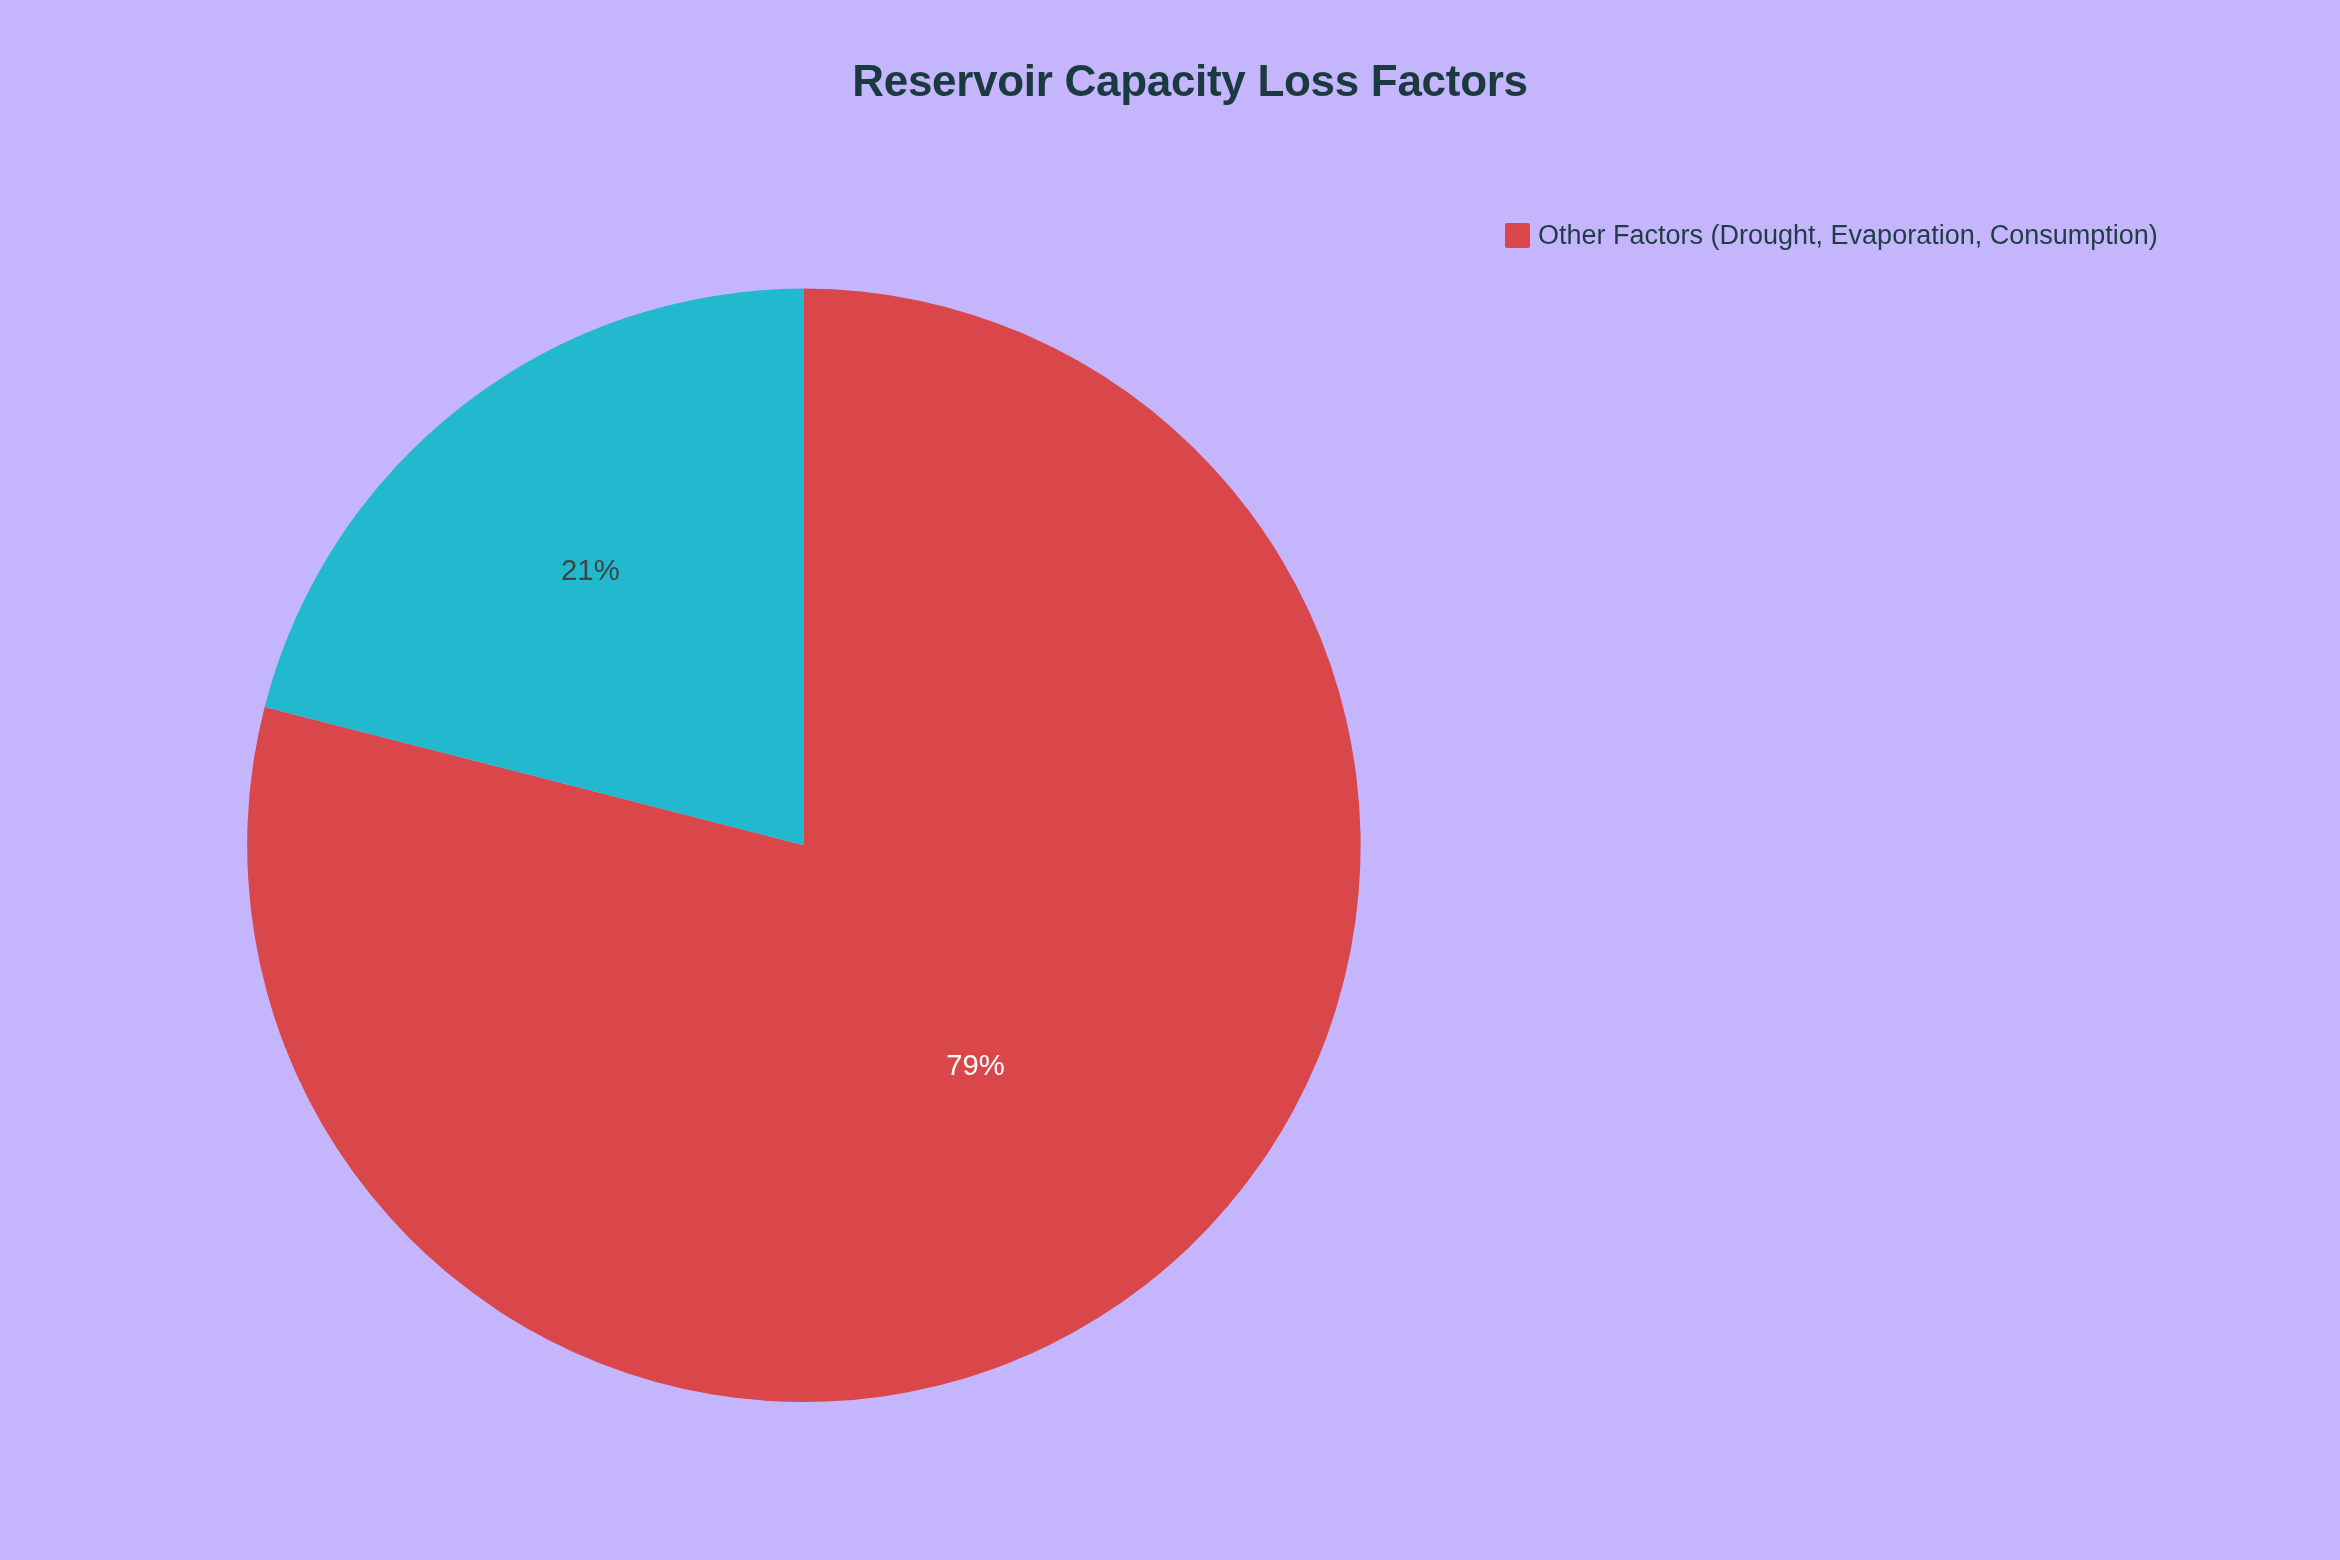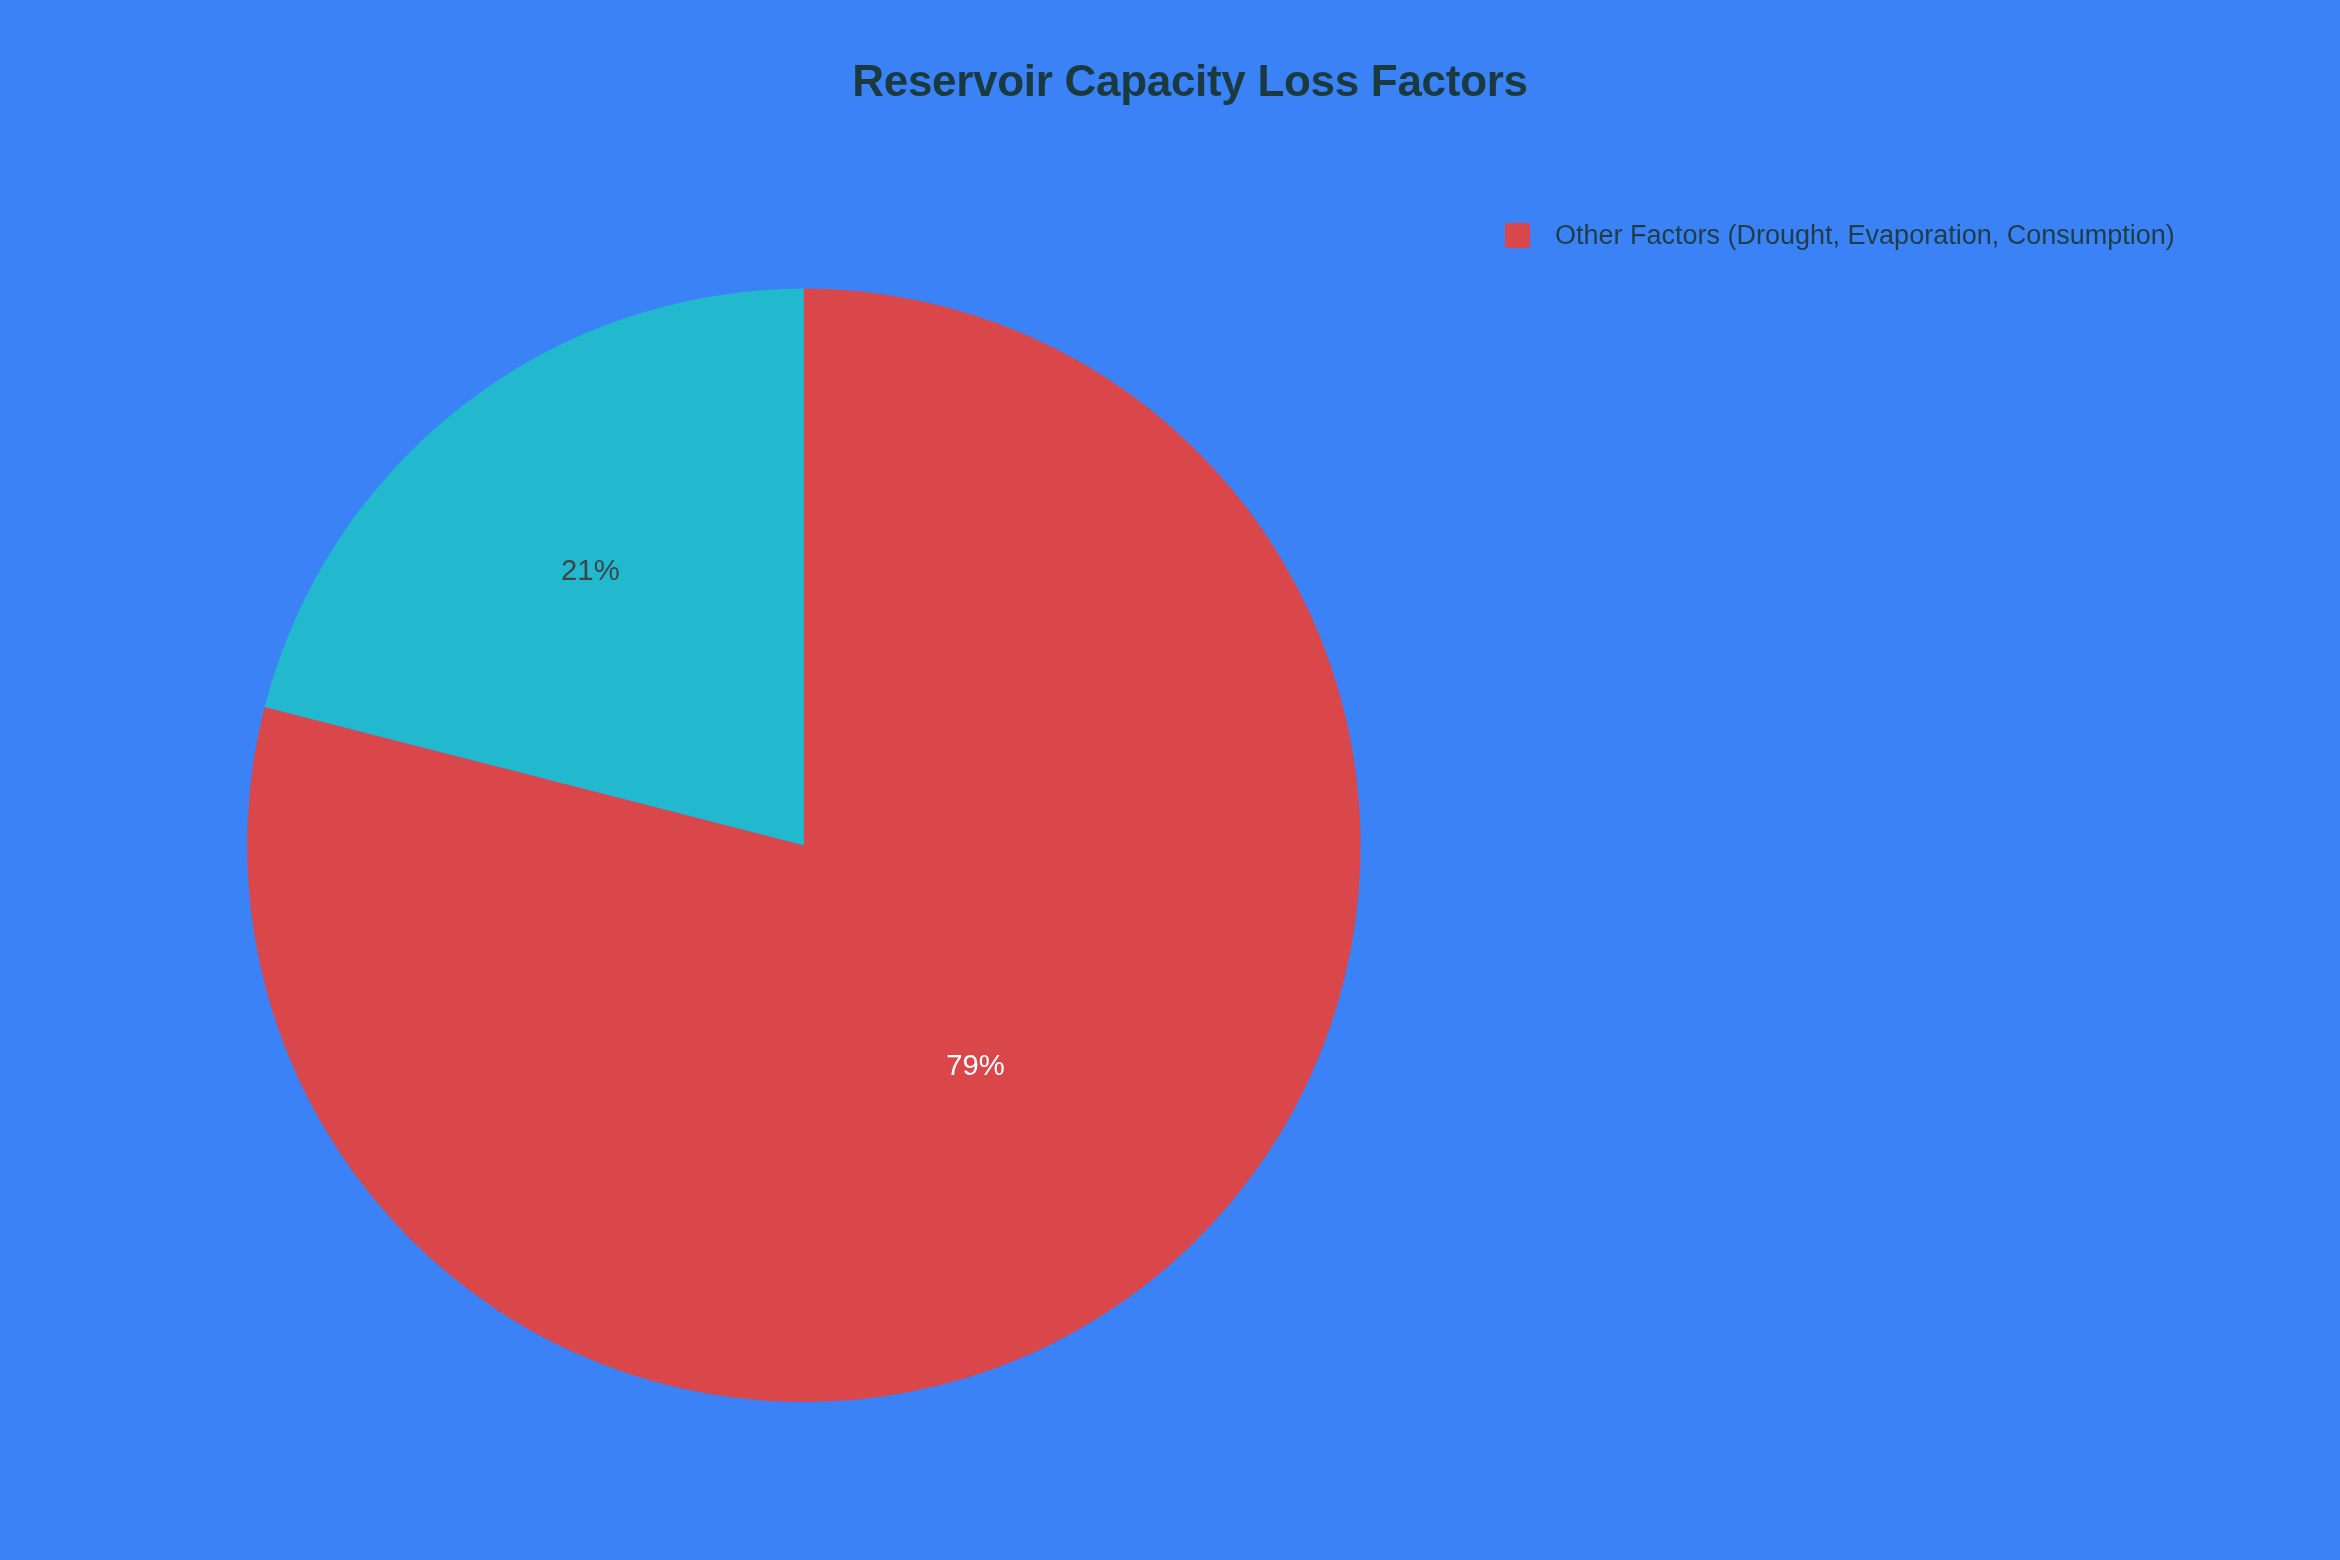--- a/index.html
+++ b/index.html
@@ -59,31 +59,31 @@
     align-items: center;
     height: 43px;
   }
   .legend-swatch {
     width: 25px;
     height: 25px;
     flex: 0 0 25px;
     border-radius: 2px;
   }
   .legend-text {
-    margin-left: 25px;
+    margin-left: 8px;
     font-size: 27px;
     color: #1f3d44;
     line-height: 1;
     white-space: nowrap;
   }
 </style>
 </head>
 <body>
 
-<div id="figure" style="background: #3b82f6;">
+<div id="figure" style="background: #c4b5fd;">
 
   <div id="chart-title">Reservoir Capacity Loss Factors</div>
 
   <div id="pie-area">
     <svg id="pie-svg" width="2341" height="1560" viewBox="0 0 2400 1600">
       <g id="pie-slices">
           <path d="M 824 867 L 824.00 296.00 A 571 571 0 1 1 270.94 725.00 Z" fill="#d9474b"></path>
           <path d="M 824 867 L 824.00 296.00 A 571 571 0 0 0 270.94 725.00 Z" fill="#22b8ce"></path>
         </g>
       <g id="pie-labels">

